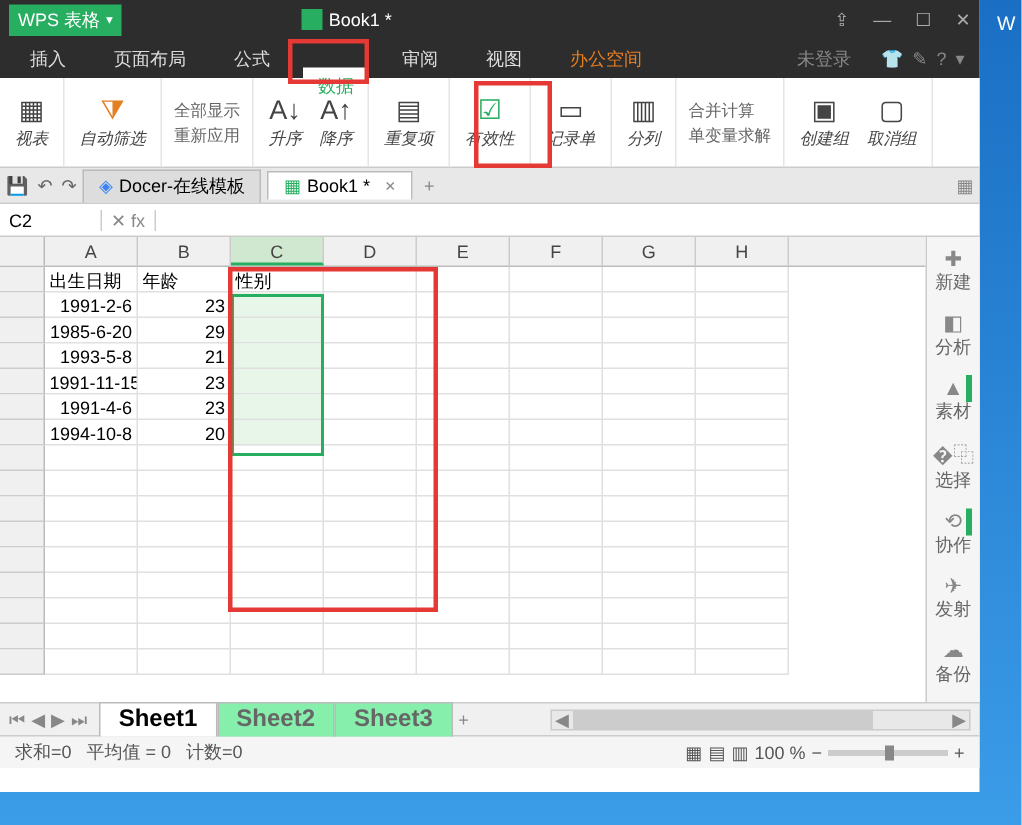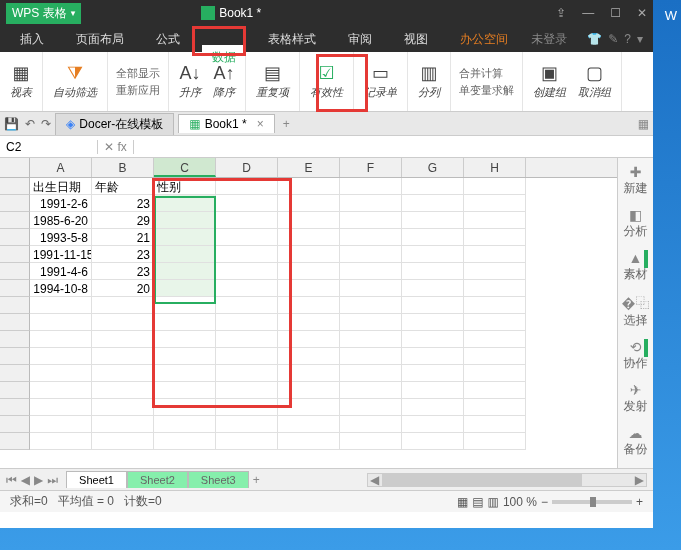--- a/index.html
+++ b/index.html
@@ -20,42 +20,42 @@
 .rbtn { display: flex; flex-direction: column; align-items: center; color: #444; cursor: pointer; padding: 2px 4px; }
 .rbtn .ico { font-size: 18px; height: 20px; display: flex; align-items: center; }
 .rbtn .lbl { font-size: 11px; margin-top: 2px; white-space: nowrap; font-style: italic; }
 .rsmall { font-size: 11px; color: #666; padding: 1px 2px; white-space: nowrap; }
 .tab-strip { background: #e8e8e8; height: 24px; display: flex; align-items: center; border-bottom: 1px solid #ccc; padding: 0 4px; gap: 4px; }
 .qat { display: flex; gap: 6px; color: #666; }
 .doc-tab { background: #fff; border: 1px solid #bbb; border-bottom: none; padding: 2px 10px; display: flex; align-items: center; gap: 4px; font-size: 11px; }
 .doc-tab.inactive { background: #ddd; }
 .doc-tab .x { color: #888; margin-left: 6px; }
 .formula-bar { height: 22px; display: flex; align-items: center; border-bottom: 1px solid #ccc; background: #fff; }
-.namebox { width: 98px; border-right: 1px solid #ccc; padding: 0 6px; font-size: 12px; }
+.namebox { width: 68px; border-right: 1px solid #ccc; padding: 0 6px; font-size: 12px; }
 .fx-controls { padding: 0 6px; color: #888; border-right: 1px solid #ccc; }
 .grid-area { display: flex; height: 310px; background: #fff; }
 .grid { flex: 1; position: relative; overflow: hidden; }
 .col-headers { display: flex; height: 20px; background: #f0f0f0; border-bottom: 1px solid #bbb; }
 .rowh { width: 30px; border-right: 1px solid #bbb; background: #f0f0f0; }
 .colh { width: 62px; text-align: center; border-right: 1px solid #ccc; line-height: 20px; color: #444; }
 .colh.sel { background: #d0e8d0; border-bottom: 2px solid #27ae60; }
 .rows { }
 .row { display: flex; height: 17px; }
 .row .rh { width: 30px; background: #f0f0f0; border-right: 1px solid #bbb; border-bottom: 1px solid #ccc; text-align: center; font-size: 10px; color: #666; line-height: 18px; }
 .cell { width: 62px; border-right: 1px solid #e0e0e0; border-bottom: 1px solid #e0e0e0; padding: 0 3px; line-height: 18px; font-size: 12px; overflow: hidden; white-space: nowrap; }
 .cell.sel { background: #e8f5e9; }
 .cell.right { text-align: right; }
 .selection-border { position: absolute; border: 2px solid #27ae60; pointer-events: none; }
 .side-panel { width: 36px; background: #f5f5f5; border-left: 1px solid #ccc; display: flex; flex-direction: column; align-items: center; padding-top: 6px; gap: 10px; }
 .side-item { display: flex; flex-direction: column; align-items: center; color: #666; font-size: 10px; cursor: pointer; }
 .side-item .ico { font-size: 14px; color: #888; }
 .side-accent { width: 4px; height: 18px; background: #27ae60; position: absolute; right: 0; }
 .sheet-tabs { height: 22px; background: #f0f0f0; display: flex; align-items: center; border-top: 1px solid #ccc; padding: 0 6px; gap: 0; }
 .nav-arrows { display: flex; gap: 4px; color: #888; margin-right: 8px; }
-.sheet-tab { background: #fff; border: 1px solid #bbb; border-bottom: none; padding: 2px 12px; font-size: 11px; }
+.sheet-tab { background: #fff; border: 1px solid #bbb; border-bottom: none; padding: 2px 12px; font-size: 16px; font-weight: bold; }
 .sheet-tab.inactive { background: #86efac; color: #666; }
 .hscroll-area { margin-left: auto; width: 280px; height: 14px; background: #e8e8e8; border: 1px solid #ccc; position: relative; }
 .hscroll-thumb { position: absolute; left: 0; width: 200px; height: 100%; background: #ccc; }
 .statusbar { height: 22px; background: #f5f5f5; display: flex; align-items: center; padding: 0 10px; color: #555; font-size: 11px; border-top: 1px solid #ccc; gap: 10px; }
 .zoom { margin-left: auto; display: flex; align-items: center; gap: 4px; }
 .zoom-track { width: 80px; height: 4px; background: #ccc; position: relative; }
 .zoom-thumb { position: absolute; left: 38px; top: -3px; width: 6px; height: 10px; background: #888; }
 .highlight-red { position: absolute; border: 3px solid #e53935; pointer-events: none; z-index: 100; }
 .wh-label { position: absolute; right: 4px; top: 8px; color: #fff; font-size: 13px; }
 </style>
@@ -76,21 +76,20 @@
       <span>☐</span>
       <span>✕</span>
     </div>
   </div>
 
   <div class="menubar">
     <div class="menu-item">插入</div>
     <div class="menu-item">页面布局</div>
     <div class="menu-item">公式</div>
     <div class="menu-item active">数据</div>
-    <div class="menu-item">表格样式</div>
     <div class="menu-item">审阅</div>
     <div class="menu-item">视图</div>
     <div class="menu-item" style="color:#e67e22">办公空间</div>
     <span class="login">未登录</span>
     <div class="login-icons">
       <span>👕</span>
       <span>✎</span>
       <span>?</span>
       <span>▾</span>
     </div>

